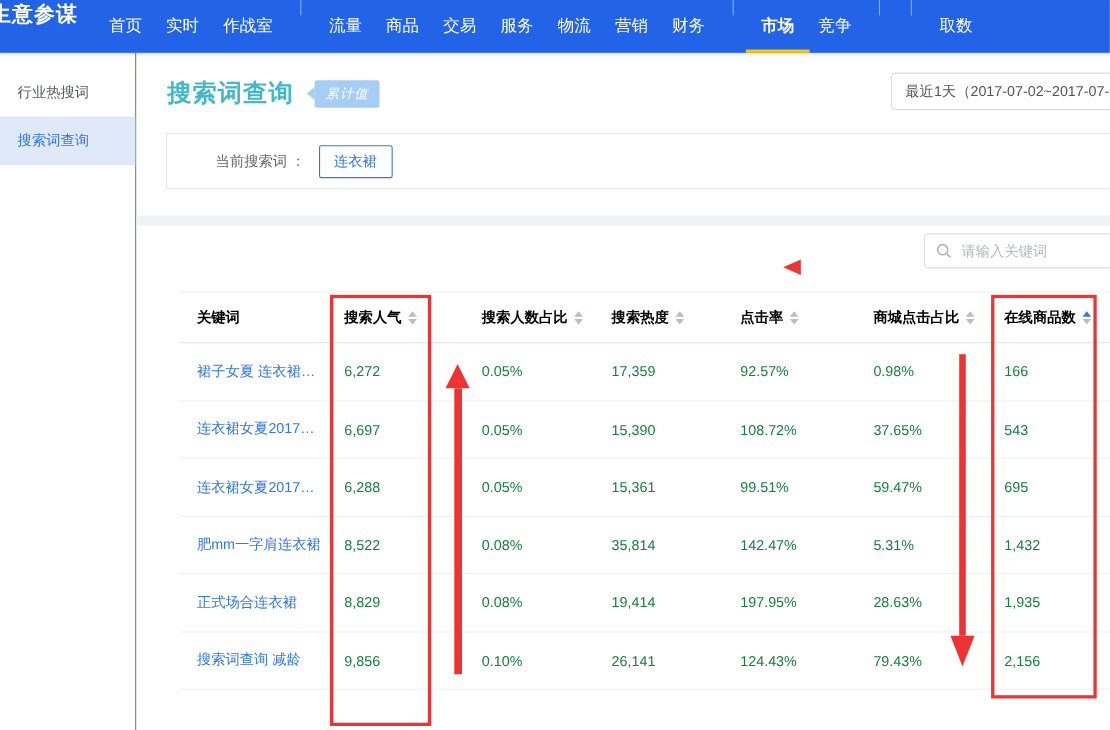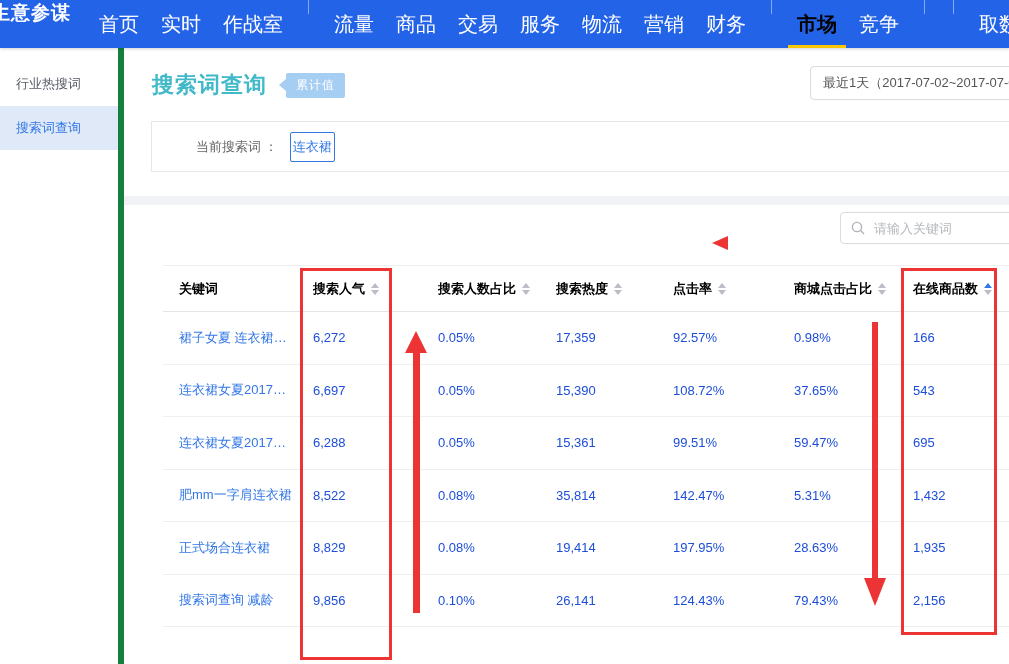--- a/index.html
+++ b/index.html
@@ -11,49 +11,49 @@
   }
 
   
   .navbar {
     height:48px; background:#2363e8; color:#fff;
     display:flex; align-items:flex-start; position:relative; z-index:5;
     box-shadow:0 1px 3px rgba(0,0,0,.18); white-space:nowrap;
   }
   .logo { font-size:19px; font-weight:bold; margin-left:-9px; letter-spacing:1px; flex-shrink:0; }
   .nav-item {
-    font-size:20px; height:48px; line-height:48px; margin:0 11px;
+    font-size:15px; height:48px; line-height:48px; margin:0 11px;
     position:relative; cursor:pointer; flex-shrink:0;
   }
   .nav-item.first { margin-left:28px; }
-  .nav-item.active { color:#000000; font-weight:bold; }
+  .nav-item.active { color:#ffffff; font-weight:bold; }
   .nav-item.active::after {
     content:""; position:absolute; left:50%; transform:translateX(-50%);
     bottom:0; width:58px; height:3px; background:#fbc700;
   }
   .nav-sep { width:1px; height:14px; background:rgba(255,255,255,.45); margin:0 14px; flex-shrink:0; }
 
   
   .layout { display:flex; height:616px; }
   .sidebar {
     width:124px; flex-shrink:0; background:#fff; padding-top:14px;
-    border-right:6px solid #15803d;
+    border-right:1px solid #15803d;
   }
   .side-item { height:44px; line-height:44px; padding-left:16px; font-size:13px; color:#555a66; cursor:pointer; }
   .side-item.active { background:#dfe9f8; color:#3377e6; }
 
   .main { flex:1; position:relative; background:#fff; }
 
   
   .page-header { position:relative; height:73px; }
   .page-title {
     position:absolute; left:28px; top:22px; font-size:22px; font-weight:bold;
     color:#41b9c8; display:flex; align-items:center; letter-spacing:1px;
   }
-  .badge-wrap { display:flex; align-items:center; margin-left:12px; }
+  .badge-wrap { display:flex; align-items:center; margin-left:12px;font-style:italic; }
   .badge-arrow {
     width:0; height:0; border-top:6px solid transparent; border-bottom:6px solid transparent;
     border-right:7px solid #a6cdf2;
   }
   .badge {
     background:#a6cdf2; color:#fff; font-size:12px; font-weight:normal;
     padding:4px 10px; border-radius:2px; letter-spacing:1px;
   }
   .date-box {
     position:absolute; left:686px; top:18px; width:330px; height:34px;
@@ -63,21 +63,21 @@
   }
 
   
   .filter-card {
     margin-left:27px; margin-right:-3px; height:51px;
     border:1px solid #e6e7ea; display:flex; align-items:center; background:#fff;
   }
   .filter-label { margin-left:44px; font-size:13px; color:#666; }
   .filter-tag {
     margin-left:12px; border:1px solid #3377e6; color:#3377e6; background:#fff;
-    font-size:13px; padding:5px 2px; border-radius:2px; cursor:pointer;
+    font-size:13px; padding:5px 13px; border-radius:2px; cursor:pointer;
   }
 
   .gap-band { height:9px; background:#f0f2f5; margin-top:24px; }
 
   
   .table-panel { position:relative; padding-top:60px; }
   .search-box {
     position:absolute; top:7px; left:716px; width:300px; height:32px;
     border:1px solid #dcdcdc; border-radius:4px; background:#fff;
     display:flex; align-items:center; padding:0 10px;
@@ -88,21 +88,21 @@
     font-family:"Liberation Sans","DejaVu Sans",sans-serif; background:transparent;
   }
   .search-input::placeholder { color:#b5b8bd; }
 
   .data-table { margin-left:39px; width:847px; border-top:1px solid #efefef; font-size:13px; }
   .tr {
     display:grid; grid-template-columns:134px 125px 118px 117px 121px 119px 1fr;
     align-items:center; height:52.5px; border-bottom:1px solid #eef0f3;
   }
   .tr.head { height:46px; border-bottom:1px solid #e2e5e9; }
-  .td { padding-left:16px; color:#1d4ed8; min-width:0; }
+  .td { padding-left:16px; color:#15803d; min-width:0; }
   .th { color:#000000; font-weight:bold; display:flex; align-items:center; }
   .td.kw { color:#3377e6; cursor:pointer; white-space:nowrap; overflow:hidden; text-overflow:ellipsis; }
 
   .sort { display:inline-flex; flex-direction:column; margin-left:6px; cursor:pointer; }
   .sort i { display:block; width:0; height:0; border-left:4px solid transparent; border-right:4px solid transparent; }
   .sort .up { border-bottom:5px solid #b9bdc5; margin-bottom:2px; }
   .sort .dn { border-top:5px solid #b9bdc5; }
   .sort.asc .up { border-bottom-color:#3377e6; }
 
   

